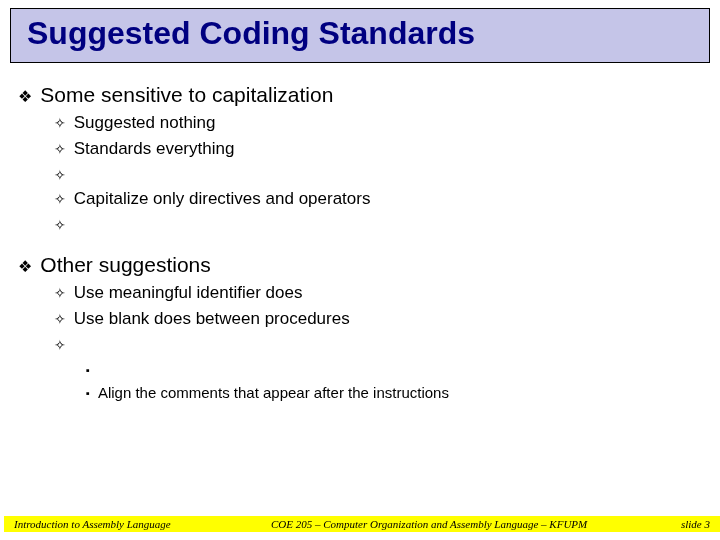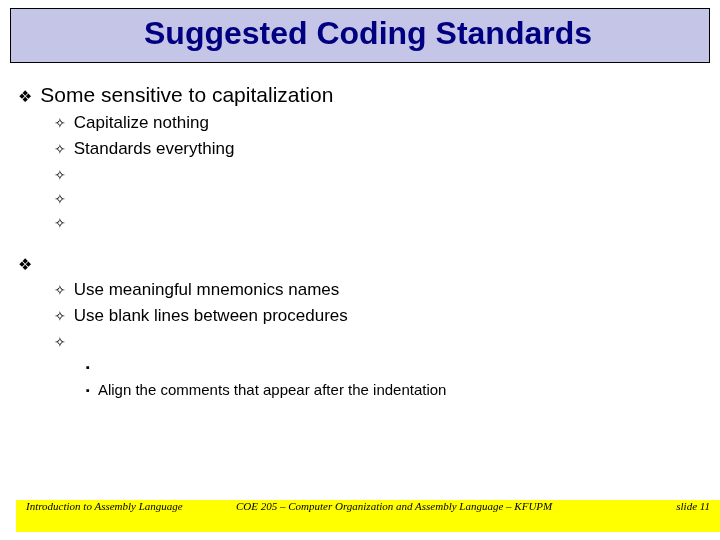--- a/index.html
+++ b/index.html
@@ -9,21 +9,20 @@
     background: #fff;
     font-family: Arial, sans-serif;
     position: relative;
     overflow: hidden;
   }
   .title-bar {
     background: #c5c5e8;
     border: 1px solid #000;
     margin: 8px 10px 0 10px;
     padding: 6px 0 10px 16px;
-    text-align: center;
   }
   .title-text {
     font-family: "Comic Sans MS", cursive, sans-serif;
     font-size: 32px;
     font-weight: bold;
     color: #000080;
   }
   .content {
     padding: 10px 18px 0 18px;
   }
@@ -63,36 +62,38 @@
   }
   .lvl3 .bullet {
     font-size: 11px;
     margin-right: 8px;
     margin-top: 3px;
     flex-shrink: 0;
   }
   .footer {
     position: absolute;
     bottom: 8px;
-    left: 16px;
+    left: 4px;
     right: 0;
     background: #ffff00;
-    height: 32px;
+    height: 16px;
     display: flex;
+    align-items: center;
     font-family: Garamond, "Times New Roman", serif;
     font-style: italic;
     font-size: 11px;
     color: #000;
     padding: 0 10px;
   }
   .footer-left {
     width: 210px;
   }
   .footer-center {
     flex: 1;
+    margin-left: 47px;
   }
   .footer-right {
     text-align: right;
     width: 60px;
   }
   .spacer-sm { height: 4px; }
 </style>
 </head>
 <body>
 
@@ -101,59 +102,61 @@
 </div>
 
 <div class="content">
 
   <div class="lvl1">
     <span class="bullet">❖</span>
     <span>Some sensitive to capitalization</span>
   </div>
   <div class="lvl2">
     <span class="bullet">✧</span>
-    <span>Capitalize nothing</span>
+    <span>Suggested nothing</span>
   </div>
   <div class="lvl2">
     <span class="bullet">✧</span>
     <span>Standards everything</span>
   </div>
   <div class="lvl2">
     <span class="bullet">✧</span>
   </div>
   <div class="lvl2">
     <span class="bullet">✧</span>
+    <span>Capitalize only directives and operators</span>
   </div>
   <div class="lvl2">
     <span class="bullet">✧</span>
   </div>
 
   <div class="spacer-sm"></div>
 
   <div class="lvl1">
     <span class="bullet">❖</span>
+    <span>Other suggestions</span>
   </div>
   <div class="lvl2">
     <span class="bullet">✧</span>
-    <span>Use meaningful mnemonics names</span>
+    <span>Use meaningful identifier does</span>
   </div>
   <div class="lvl2">
     <span class="bullet">✧</span>
-    <span>Use blank lines between procedures</span>
+    <span>Use blank does between procedures</span>
   </div>
   <div class="lvl2">
     <span class="bullet">✧</span>
   </div>
   <div class="lvl3">
     <span class="bullet">▪</span>
   </div>
   <div class="lvl3">
     <span class="bullet">▪</span>
-    <span>Align the comments that appear after the indentation</span>
+    <span>Align the comments that appear after the instructions</span>
   </div>
 
 </div>
 
 <div class="footer">
   <div class="footer-left">Introduction to Assembly Language</div>
   <div class="footer-center">COE 205 – Computer Organization and Assembly Language – KFUPM</div>
-  <div class="footer-right">slide 11</div>
+  <div class="footer-right">slide 3</div>
 </div>
 
 </body></html>

